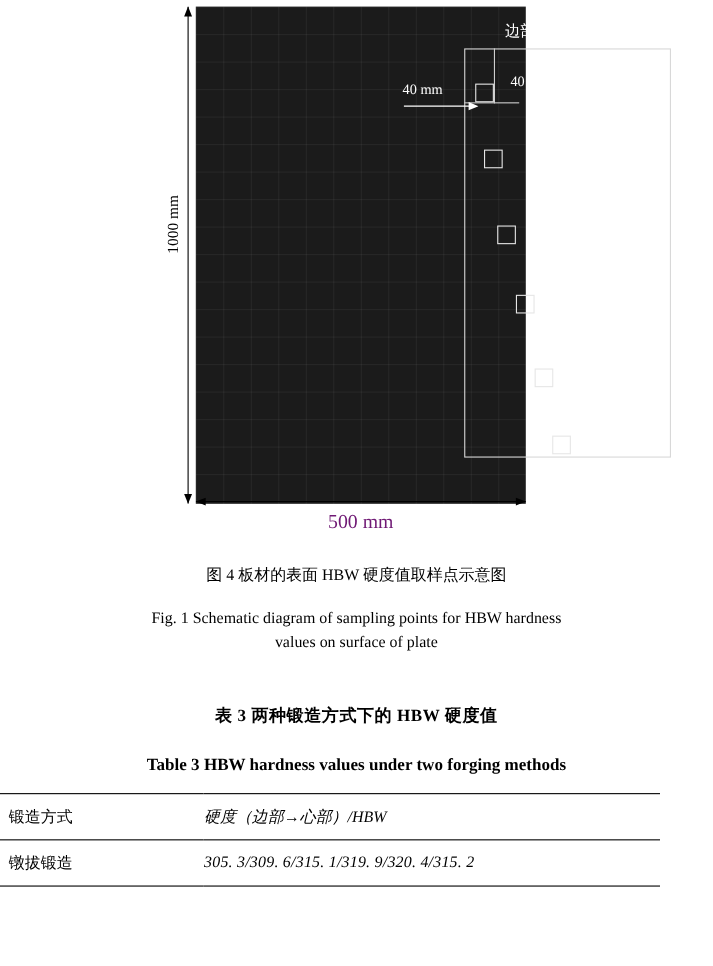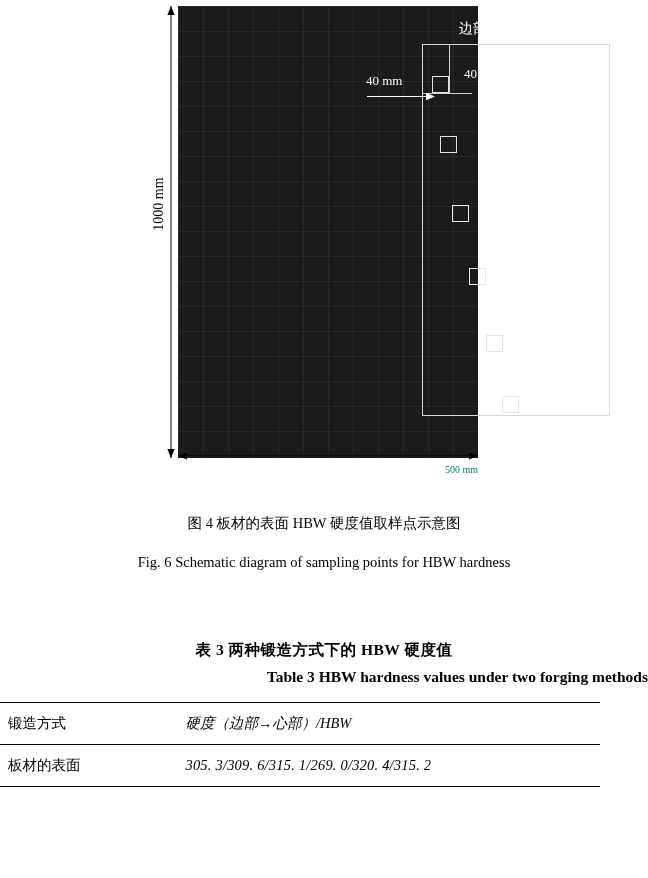--- a/index.html
+++ b/index.html
@@ -126,23 +126,23 @@
     left: 178px;
     top: 458px;
     width: 300px;
     height: 30px;
   }
   #horiz-dim-label {
     position: absolute;
     left: 0;
     top: 6px;
     width: 300px;
-    text-align: right;
-    font-size: 10px;
-    color: #0f766e;
+    text-align: center;
+    font-size: 18px;
+    color: #701a75;
   }
 
   
   .caption {
     position: absolute;
     width: 648px;
     text-align: center;
     font-size: 14.5px;
     line-height: 22px;
   }
@@ -160,22 +160,21 @@
     width: 648px;
     text-align: center;
     font-weight: bold;
   }
   #table-title-cn {
     font-size: 15.5px;
     letter-spacing: 0.5px;
   }
   #table-title-en {
     font-size: 15.5px;
-    margin-top: 7px;
-    text-align: right;
+    margin-top: 26px;
   }
 
   table {
     margin: 16px auto 0 auto;
     width: 600px;
     border-collapse: collapse;
     font-size: 14.5px;
   }
   table th, table td {
     padding: 11px 0 11px 0;
@@ -237,34 +236,35 @@
       <line x1="0" y1="4" x2="300" y2="4" stroke="#000" stroke-width="1"></line>
       <polygon points="0,4 9,0.4 9,7.6" fill="#000"></polygon>
       <polygon points="300,4 291,0.4 291,7.6" fill="#000"></polygon>
     </svg>
     <div id="horiz-dim-label">500 mm</div>
   </div>
 </div>
 
 <div class="caption" id="caption-cn">图 4    板材的表面 HBW 硬度值取样点示意图</div>
 <div class="caption" id="caption-en">
-  <div>Fig. 6    Schematic diagram of sampling points for HBW hardness</div>
+  <div>Fig. 1    Schematic diagram of sampling points for HBW hardness</div>
+  <div>values on surface of plate</div>
 </div>
 
 <div id="table-block">
   <div class="table-title" id="table-title-cn">表 3    两种锻造方式下的 HBW 硬度值</div>
   <div class="table-title" id="table-title-en">Table 3    HBW hardness values under two forging methods</div>
 
   <table>
     <thead>
       <tr>
         <th class="col-method">锻造方式</th>
         <th class="col-values">硬度（边部→心部）/HBW</th>
       </tr>
     </thead>
     <tbody>
       <tr>
-        <td class="col-method">板材的表面</td>
-        <td class="col-values values-cell">305. 3/309. 6/315. 1/269. 0/320. 4/315. 2</td>
+        <td class="col-method">镦拔锻造</td>
+        <td class="col-values values-cell">305. 3/309. 6/315. 1/319. 9/320. 4/315. 2</td>
       </tr>
     </tbody>
   </table>
 </div>
 
 </body></html>

